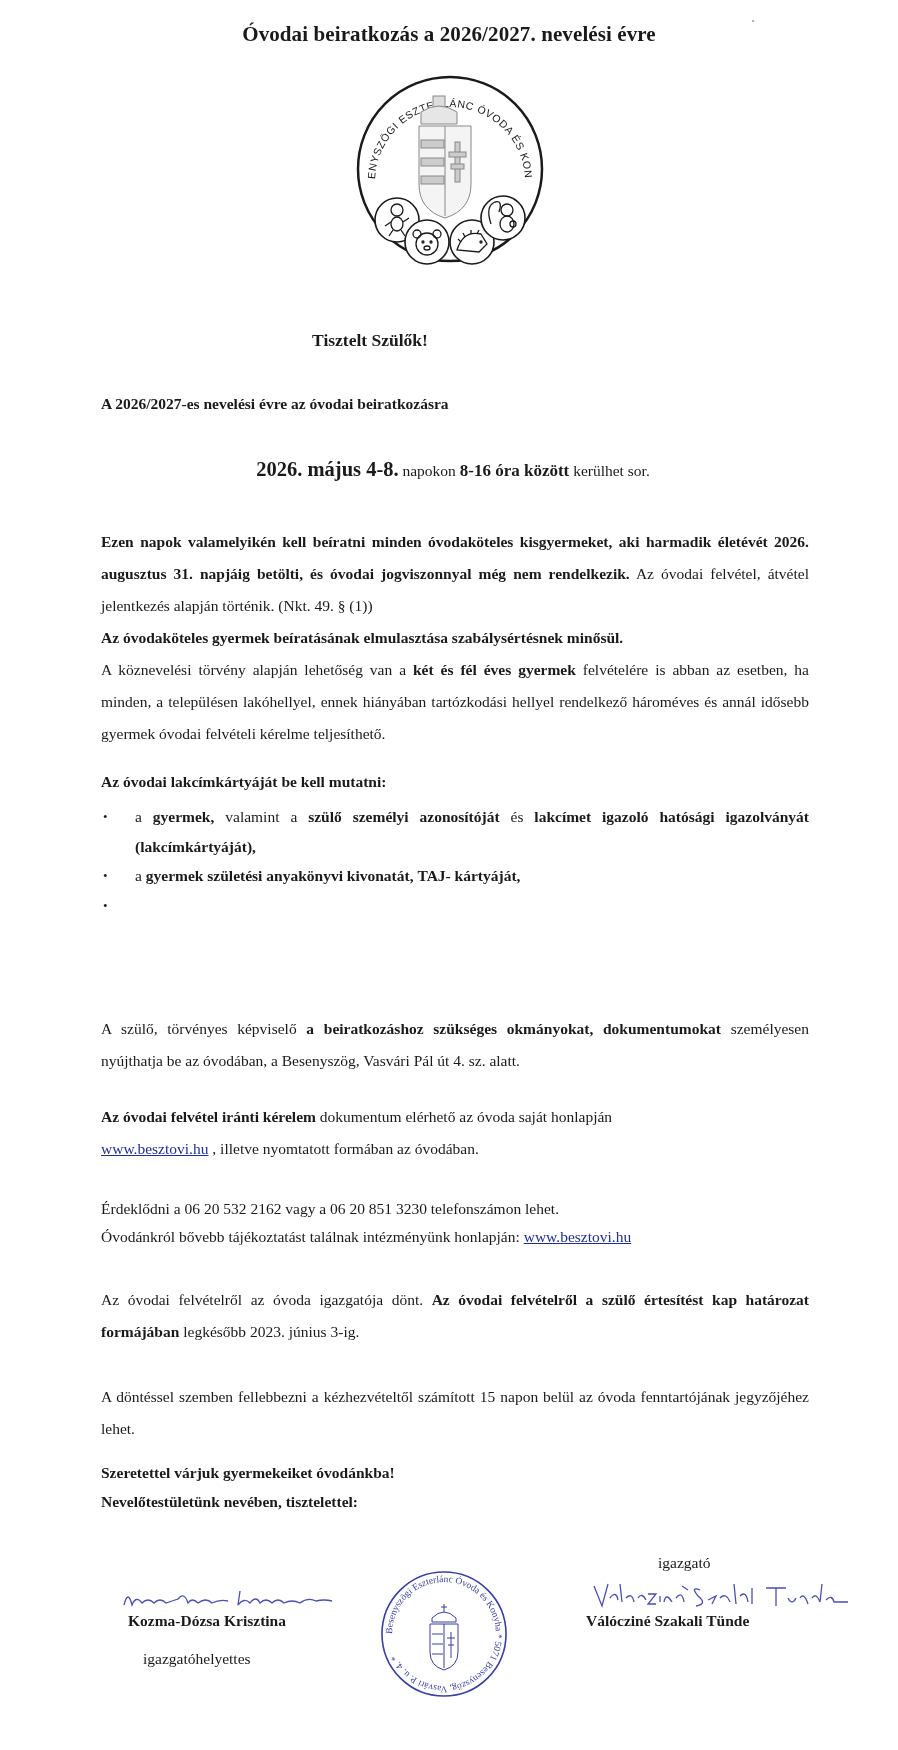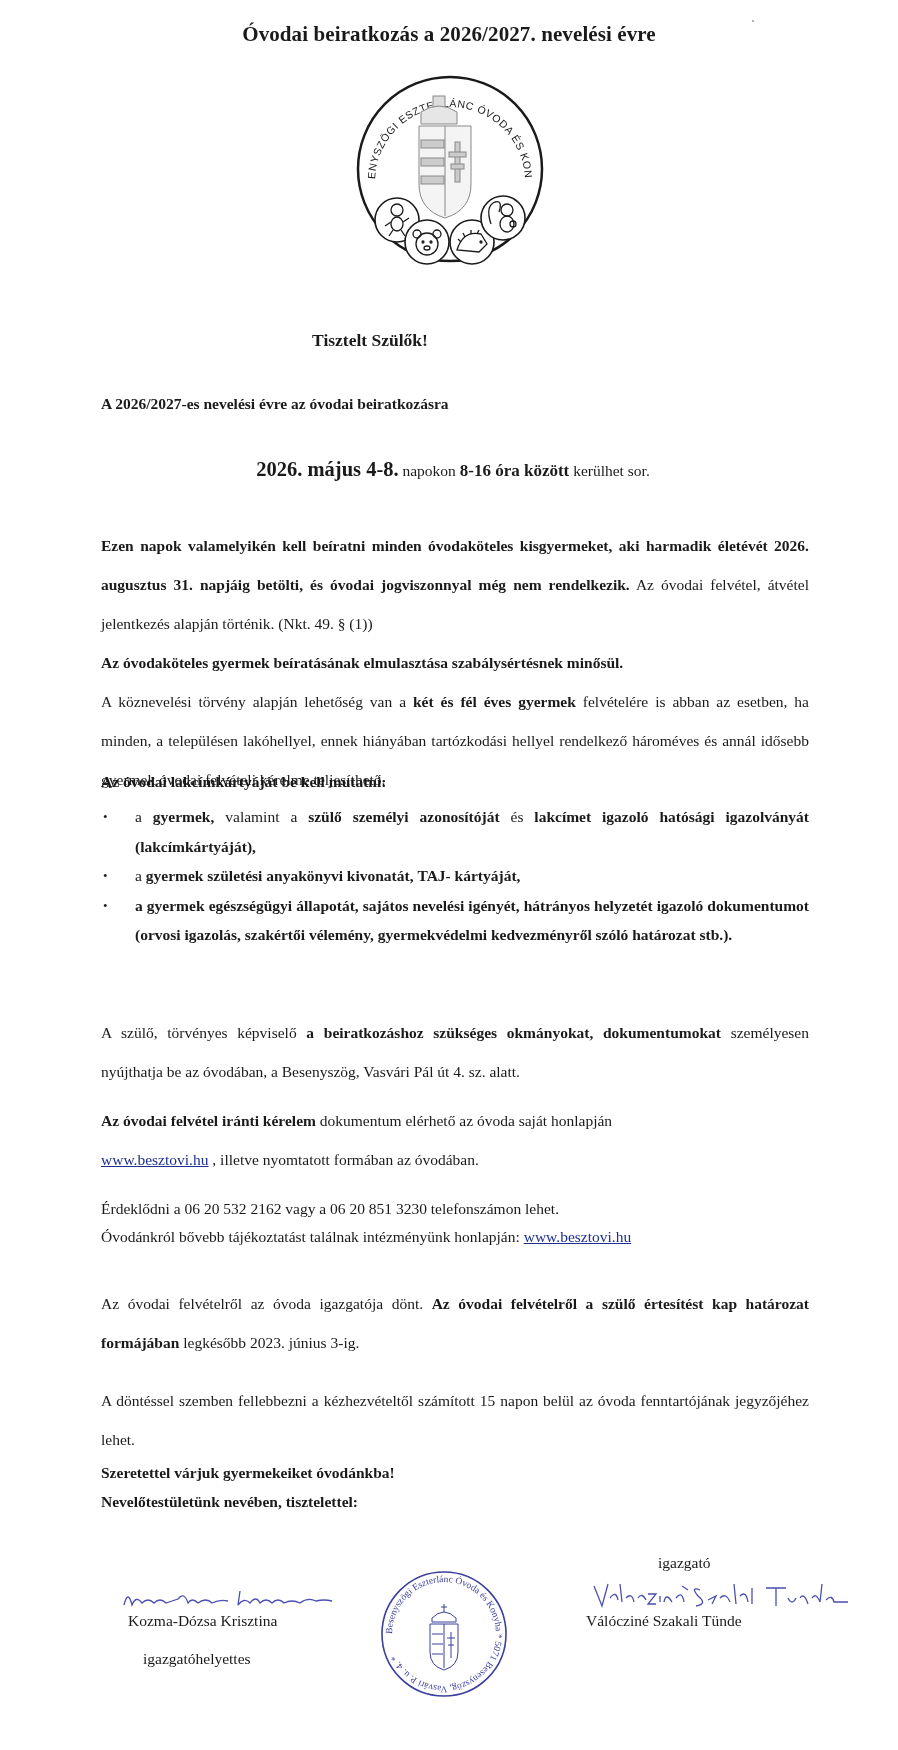--- a/index.html
+++ b/index.html
@@ -12,37 +12,37 @@
     left: 0; width: 898px; top: 22px; text-align: center;
     font-size: 21px; font-weight: bold; letter-spacing: 0.1px;
   }
   .logo { left: 345px; top: 72px; width: 210px; height: 194px; }
   .greeting { left: 0; width: 740px; top: 330px; text-align: center; font-size: 17.5px; font-weight: bold; }
   .intro { left: 101px; top: 395px; font-size: 15.5px; font-weight: bold; }
   .dates { left: 0; width: 898px; top: 458px; text-align: center; font-size: 15.5px; }
   .dates .big { font-size: 20.5px; font-weight: bold; margin-left: 8px; }
   .dates .b { font-weight: bold; font-size: 17px; }
   .para {
-    left: 101px; width: 708px; font-size: 15.5px; line-height: 39px;
+    left: 101px; width: 708px; font-size: 15.5px; line-height: 32px;
     text-align: justify;
   }
   .para b { font-weight: bold; }
   .p1 { top: 526px; }
   .h-list { left: 101px; top: 773px; font-size: 15.5px; font-weight: bold; }
   .list { left: 101px; width: 708px; top: 802px; font-size: 15.5px; line-height: 29.5px; }
   .list .li { position: relative; padding-left: 34px; text-align: justify; }
   .list .bullet { position: absolute; left: 2px; top: 0; font-size: 13px; }
   .p2 { top: 1013px; }
   .p3 { top: 1101px; }
   .p4 { top: 1195px; line-height: 28px; }
   .p5 { top: 1284px; }
   .p6 { top: 1381px; }
   .closing { left: 101px; top: 1458px; font-size: 15.5px; font-weight: bold; line-height: 29px; }
   a.link { color: #1f2f8f; text-decoration: underline; }
-  .sig-name { font-size: 15.5px; }
+  .sig-name { font-size: 15.5px; font-weight: bold; }
   .sig-left-name { left: 128px; top: 1612px; }
   .sig-left-role { left: 143px; top: 1650px; font-size: 15.5px; }
   .sig-right-name { left: 586px; top: 1612px; }
   .sig-right-role { left: 658px; top: 1554px; font-size: 15.5px; }
   .scribble { position: absolute; }
   .stamp { left: 378px; top: 1568px; width: 132px; height: 132px; }
   .speck { width: 2px; height: 2px; background: #999; border-radius: 50%; }
 </style>
 </head>
 <body>
@@ -125,21 +125,20 @@
   <div class="li">
     <span class="bullet">•</span>
     <span>a </span><b>gyermek,</b><span> valamint a </span><b>szülő személyi azonosítóját</b><span> és </span><b>lakcímet igazoló hatósági igazolványát (lakcímkártyáját),</b>
   </div>
   <div class="li">
     <span class="bullet">•</span>
     <span>a </span><b>gyermek születési anyakönyvi kivonatát,</b><span> </span><b>TAJ- kártyáját,</b>
   </div>
   <div class="li">
     <span class="bullet">•</span>
-    <b>a gyermek egészségügyi állapotát, sajátos nevelési igényét, hátrányos helyzetét igazoló dokumentumot (orvosi igazolás, szakértői vélemény, gyermekvédelmi kedvezményről szóló határozat stb.).</b>
   </div>
 </div>
 
 <div class="abs para p2">
   <span>A szülő, törvényes képviselő </span><b>a beiratkozáshoz szükséges okmányokat, dokumentumokat</b><span> személyesen nyújthatja be az óvodában, a Besenyszög, Vasvári Pál út 4. sz. alatt.</span>
 </div>
 
 <div class="abs para p3">
   <b>Az óvodai felvétel iránti kérelem</b><span> dokumentum elérhető az óvoda saját honlapján </span><br><a class="link">www.besztovi.hu</a><span> , illetve nyomtatott formában az óvodában.</span>
 </div>

